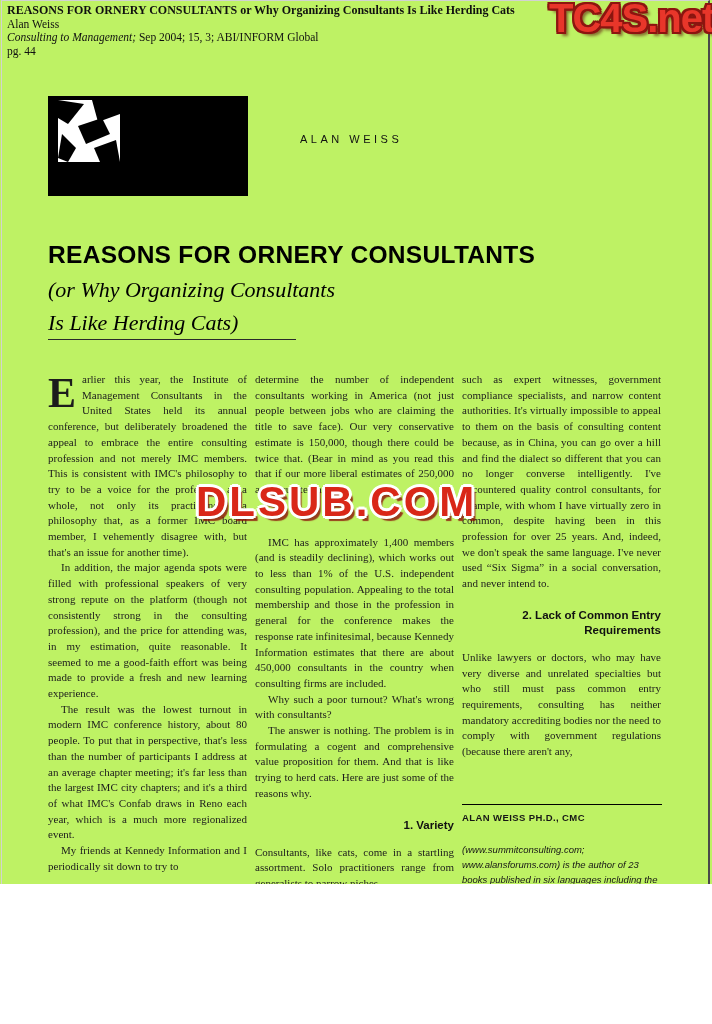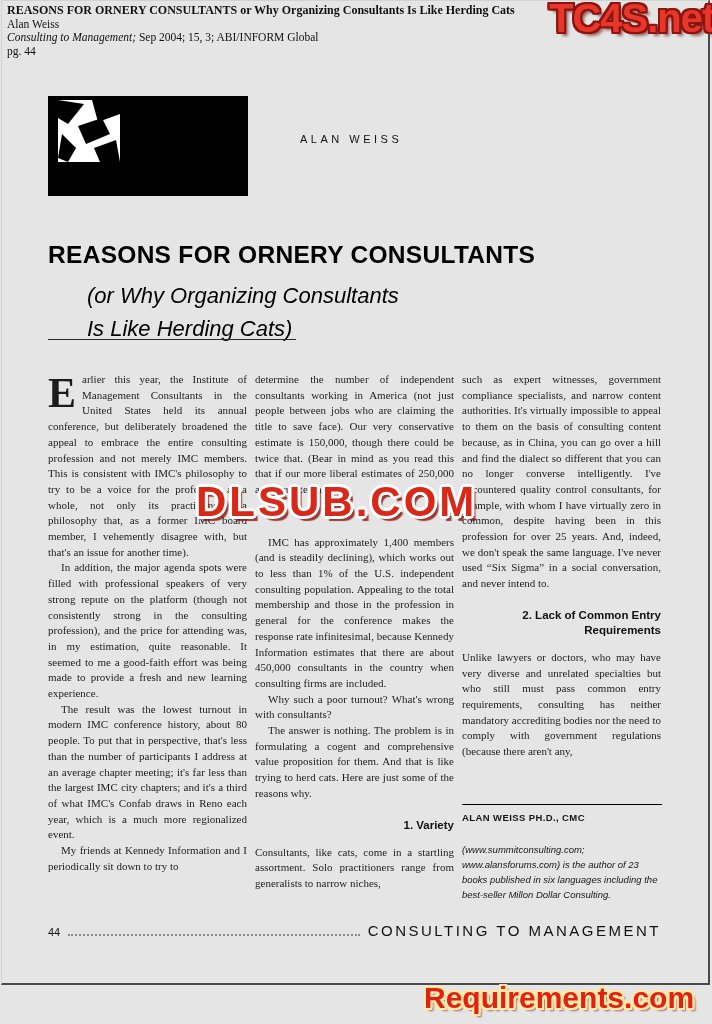--- a/index.html
+++ b/index.html
@@ -1,19 +1,19 @@
 <!DOCTYPE html>
 <html><head>
 <meta charset="utf-8">
 <style>
   * { margin:0; padding:0; box-sizing:border-box; }
   html,body { background:#ffffff; }
   body { font-family:"Liberation Serif", serif; }
 
-  .page { position:relative; width:712px; height:1024px; background:#e5e5e5; overflow:hidden; }
+  .page { position:relative; width:712px; height:884px; background:#bef264; overflow:hidden; }
 
   .scan-frame {
     position:absolute; left:1px; top:0; width:709px; height:985px;
     border:1px solid #d2d2d2; border-right:2px solid #4a4a4a; border-bottom:2px solid #4a4a4a;
     pointer-events:none;
   }
 
   
   .db-header { position:absolute; left:7px; top:4px; width:690px; color:#101010;
     font-size:11.5px; line-height:13.5px; white-space:nowrap; }
@@ -42,23 +42,23 @@
   .logo-art { position:absolute; left:10px; top:4px; }
   .logo-text { position:absolute; left:82px; top:17px; color:#fff;
     font-family:"Liberation Sans", sans-serif; font-weight:bold; font-size:15px;
     line-height:22px; letter-spacing:0.5px; }
   .byline { margin-left:52px; margin-top:37px; font-family:"Liberation Sans", sans-serif;
     font-size:11px; letter-spacing:3.5px; color:#111; }
 
   
   .article-title { position:absolute; left:48px; top:241px; color:#000; }
   .article-title h1 { font-family:"Liberation Sans", sans-serif; font-weight:600;
-    font-size:24.5px; letter-spacing:0.3px; margin-bottom:10px; }
-  .subtitle { font-family:Liberation Sans, sans-serif; font-style:italic;
-    font-size:22px; line-height:33px;margin-left:39px; }
+    font-size:24.5px; letter-spacing:0.3px; margin-bottom:4px; }
+  .subtitle { font-family:Liberation Serif, serif; font-style:italic;
+    font-size:22px; line-height:33px; }
   .title-rule { position:absolute; left:48px; top:339px; width:248px; height:1px; background:#2a2a2a; }
 
   
   .columns { position:absolute; left:48px; top:372px; width:613px; display:flex; gap:8px; }
   .col { width:199px; font-size:11px; line-height:15.7px; text-align:justify; color:#1c1c1c; }
   .col p { margin:0; }
   .col p.indent { text-indent:13px; }
   .gap-after { margin-bottom:37px !important; }
   .dropcap { float:left; font-size:42px; line-height:40px; font-weight:bold;
     padding:1px 6px 2px 0; font-family:"Liberation Serif", serif; }

